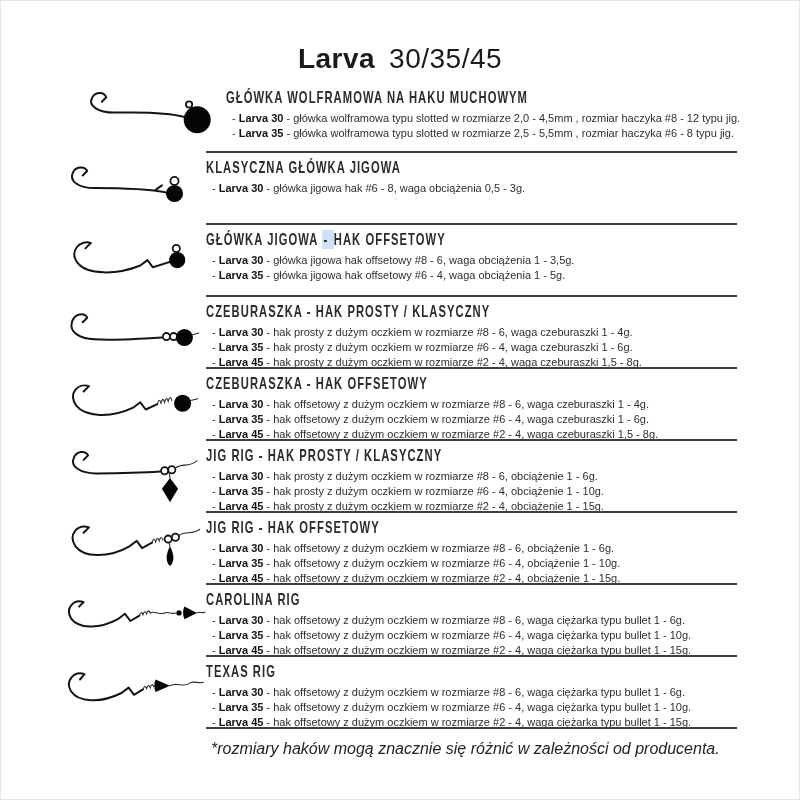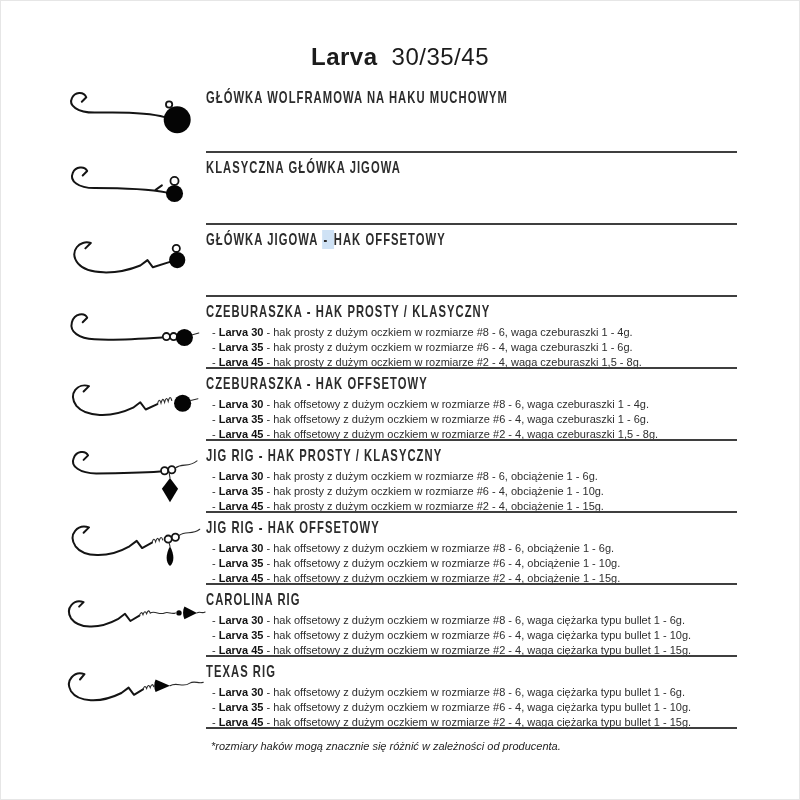--- a/index.html
+++ b/index.html
@@ -3,40 +3,40 @@
 <meta charset="utf-8">
 <style>
   html,body{margin:0;padding:0;}
   body{
     width:800px;height:800px;background:#ffffff;
     font-family:"Liberation Sans", sans-serif;color:#222;
     box-sizing:border-box;border:1px solid #e6e6e6;overflow:hidden;
   }
   .page-title{
     text-align:center;margin-top:42px;height:38px;
-    font-size:24px;color:#1b1b1b;letter-spacing:.5px;
+    font-size:28px;color:#1b1b1b;letter-spacing:.5px;
   }
   .page-title .t-bold{font-weight:bold;margin-right:14px;}
   .sections{margin-top:2px;}
   .section{position:relative;display:flex;height:72px;}
-  .section.first{height:70px;}
+  .section.first{height:70px;padding-left:20px;}
   .illus-col{width:205px;display:flex;align-items:center;justify-content:flex-start;padding-left:52px;box-sizing:border-box;}
   .illus-col svg{display:block;}
   .text-col{flex:1;padding-top:5px;}
   .sec-header{
     display:inline-block;transform:scaleX(.66);transform-origin:left center;
     font-size:17px;font-weight:600;letter-spacing:1.6px;color:#2c2c2c;
     white-space:nowrap;margin-bottom:3px;
   }
   .sec-header .hl{padding:0 2px;}
   .row{font-size:11px;line-height:15px;color:#2e2e2e;white-space:nowrap;padding-left:6px;}
   .row b{color:#111;}
   .divider{position:absolute;left:205px;right:62px;bottom:0;border-bottom:2px solid #3f3f3f;}
   .footer-note{
-    margin-top:11px;margin-left:210px;font-size:11px;font-style:italic;color:#242424;
+    margin-top:11px;margin-left:210px;font-size:16px;font-style:italic;color:#242424;
   }
   .hook{stroke:#141414;stroke-width:2.2;fill:none;stroke-linecap:round;stroke-linejoin:round;}
   .thin{stroke:#2a2a2a;stroke-width:1.2;fill:none;stroke-linecap:round;}
   .blob{fill:#050505;stroke:none;}
   .ring{fill:#ffffff;stroke:#141414;stroke-width:2;}
 </style>
 </head>
 <body>
 
 <div class="page-title">
@@ -48,49 +48,54 @@
   <div class="section first">
     <div class="illus-col">
       <svg width="170" height="64" viewBox="0 0 170 64">
         <path class="hook" d="M 124 31 C 100 24 62 26 46 26 C 27 26 17 18 21 10 C 24 3 34 2 37 9 L 32 14"></path>
         <circle class="blob" cx="138" cy="34" r="15"></circle>
         <circle class="ring" cx="129" cy="17" r="3.5"></circle>
       </svg>
     </div>
     <div class="text-col">
       <div class="sec-header">GŁÓWKA WOLFRAMOWA NA HAKU MUCHOWYM</div>
+      <div class="row"><span>- </span><b>Larva 30</b> <span>- główka wolframowa typu slotted w rozmiarze 2,0 - 4,5mm , rozmiar haczyka #8 - 12 typu jig.</span></div>
+      <div class="row"><span>- </span><b>Larva 35</b> <span>- główka wolframowa typu slotted w rozmiarze 2,5 - 5,5mm , rozmiar haczyka #6 - 8 typu jig.</span></div>
     </div>
     <div class="divider"></div>
   </div>
 
   <div class="section">
     <div class="illus-col">
       <svg width="170" height="64" viewBox="0 0 170 64">
         <path class="hook" d="M 127 36 C 100 31 62 31 46 31 C 28 31 18 23 22 14 C 25 7 35 6 38 12 L 33 17"></path>
         <path class="hook" d="M 114 33 l 7 -5"></path>
         <circle class="ring" cx="135" cy="23" r="4.5"></circle>
         <circle class="blob" cx="135" cy="37" r="9.5"></circle>
       </svg>
     </div>
     <div class="text-col">
       <div class="sec-header">KLASYCZNA GŁÓWKA JIGOWA</div>
+      <div class="row"><span>- </span><b>Larva 30</b> <span>- główka jigowa hak #6 - 8, waga obciążenia 0,5 - 3g.</span></div>
     </div>
     <div class="divider"></div>
   </div>
 
   <div class="section">
     <div class="illus-col">
       <svg width="170" height="64" viewBox="0 0 170 64">
         <path class="hook" d="M 130 33 L 111 39 L 105 31 L 97 37 C 70 48 38 47 28 35 C 17 21 30 8 42 12 L 36 18"></path>
         <circle class="ring" cx="137" cy="18" r="4"></circle>
         <circle class="blob" cx="138" cy="31" r="9"></circle>
       </svg>
     </div>
     <div class="text-col">
       <div class="sec-header"><span>GŁÓWKA JIGOWA </span><span class="hl" style="background-color: rgb(207, 226, 245);">- </span><span>HAK OFFSETOWY</span></div>
+      <div class="row"><span>- </span><b>Larva 30</b> <span>- główka jigowa hak offsetowy #8 - 6, waga obciążenia 1 - 3,5g.</span></div>
+      <div class="row"><span>- </span><b>Larva 35</b> <span>- główka jigowa hak offsetowy #6 - 4, waga obciążenia 1 - 5g.</span></div>
     </div>
     <div class="divider"></div>
   </div>
 
   <div class="section">
     <div class="illus-col">
       <svg width="170" height="64" viewBox="0 0 170 64">
         <path class="hook" d="M 121 37 C 90 39 60 40 46 39 C 29 38 18 31 21 20 C 24 10 35 9 38 15 L 33 20"></path>
         <circle class="ring" cx="126" cy="36" r="4"></circle>
         <circle class="ring" cx="134" cy="36" r="4"></circle>

